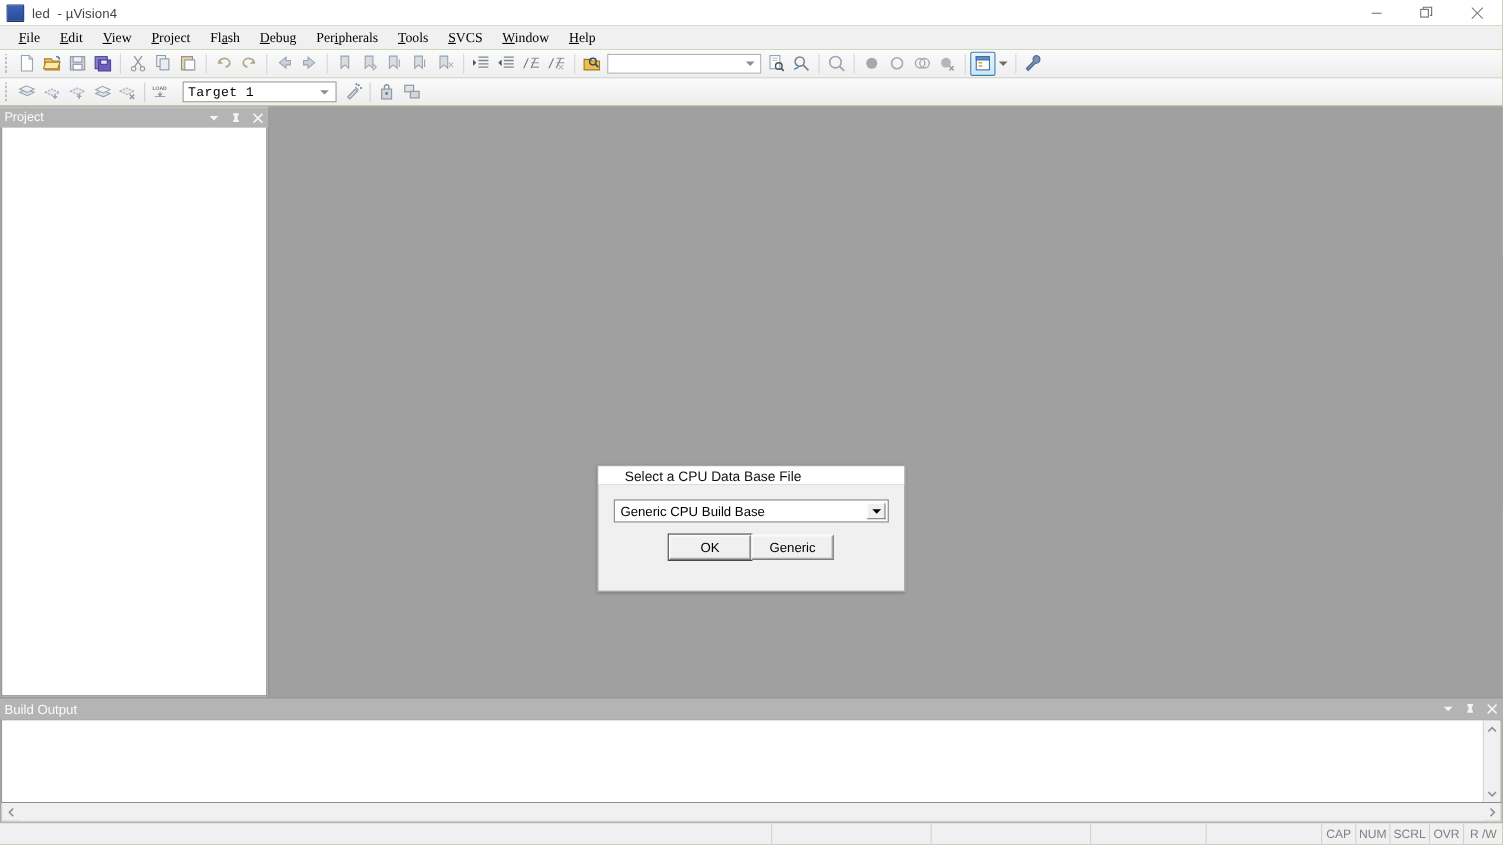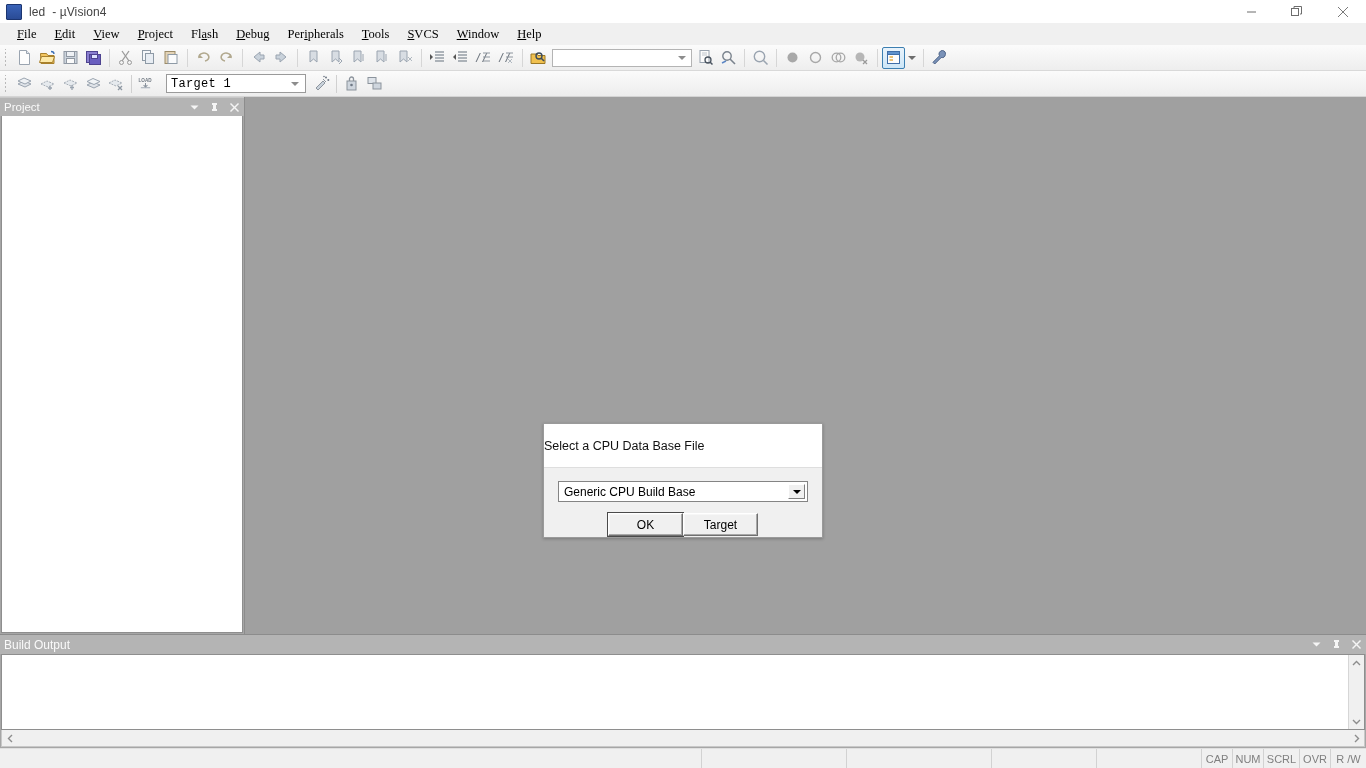--- a/index.html
+++ b/index.html
@@ -291,25 +291,25 @@
     z-index: 50;
   }
   .dialog {
     width: 100%; height: 100%;
     background: #f0f0f0;
     border: 1px solid #9a9a9a;
     box-shadow: 0 1px 3px rgba(0,0,0,0.25);
     display: flex; flex-direction: column;
   }
   .dlg-title {
-    height: 44px;
+    height: 17px;
     background: #ffffff;
     border-bottom: 1px solid #dedede;
-    display: flex; align-items: center;
-    padding-left: 0;
+    display: flex; align-items: flex-end;
+    padding-left: 24px;
     flex: 0 0 auto;
   }
   .dlg-title span { font-size: 12.5px; color: #111; }
   .dlg-body {
     flex: 1 1 auto;
     padding: 13px 12px 0 12px;
     display: flex; flex-direction: column;
     align-items: center;
   }
   .dlg-combo {
@@ -851,21 +851,21 @@
         </div>
         <div class="dlg-body">
           <div class="dlg-combo">
             <div class="dval">Generic CPU Build Base</div>
             <div class="combo-btn">
                 <span class="tri"></span>
               </div>
           </div>
           <div class="dlg-buttons">
             <div class="dlg-btn default">OK</div>
-            <div class="dlg-btn">Target</div>
+            <div class="dlg-btn">Generic</div>
           </div>
         </div>
       </div>
     </div>
   </div>
 
   <div class="build-panel">
     <div class="build-head">
       <div class="build-title">Build Output</div>
       <div class="panel-btns">

